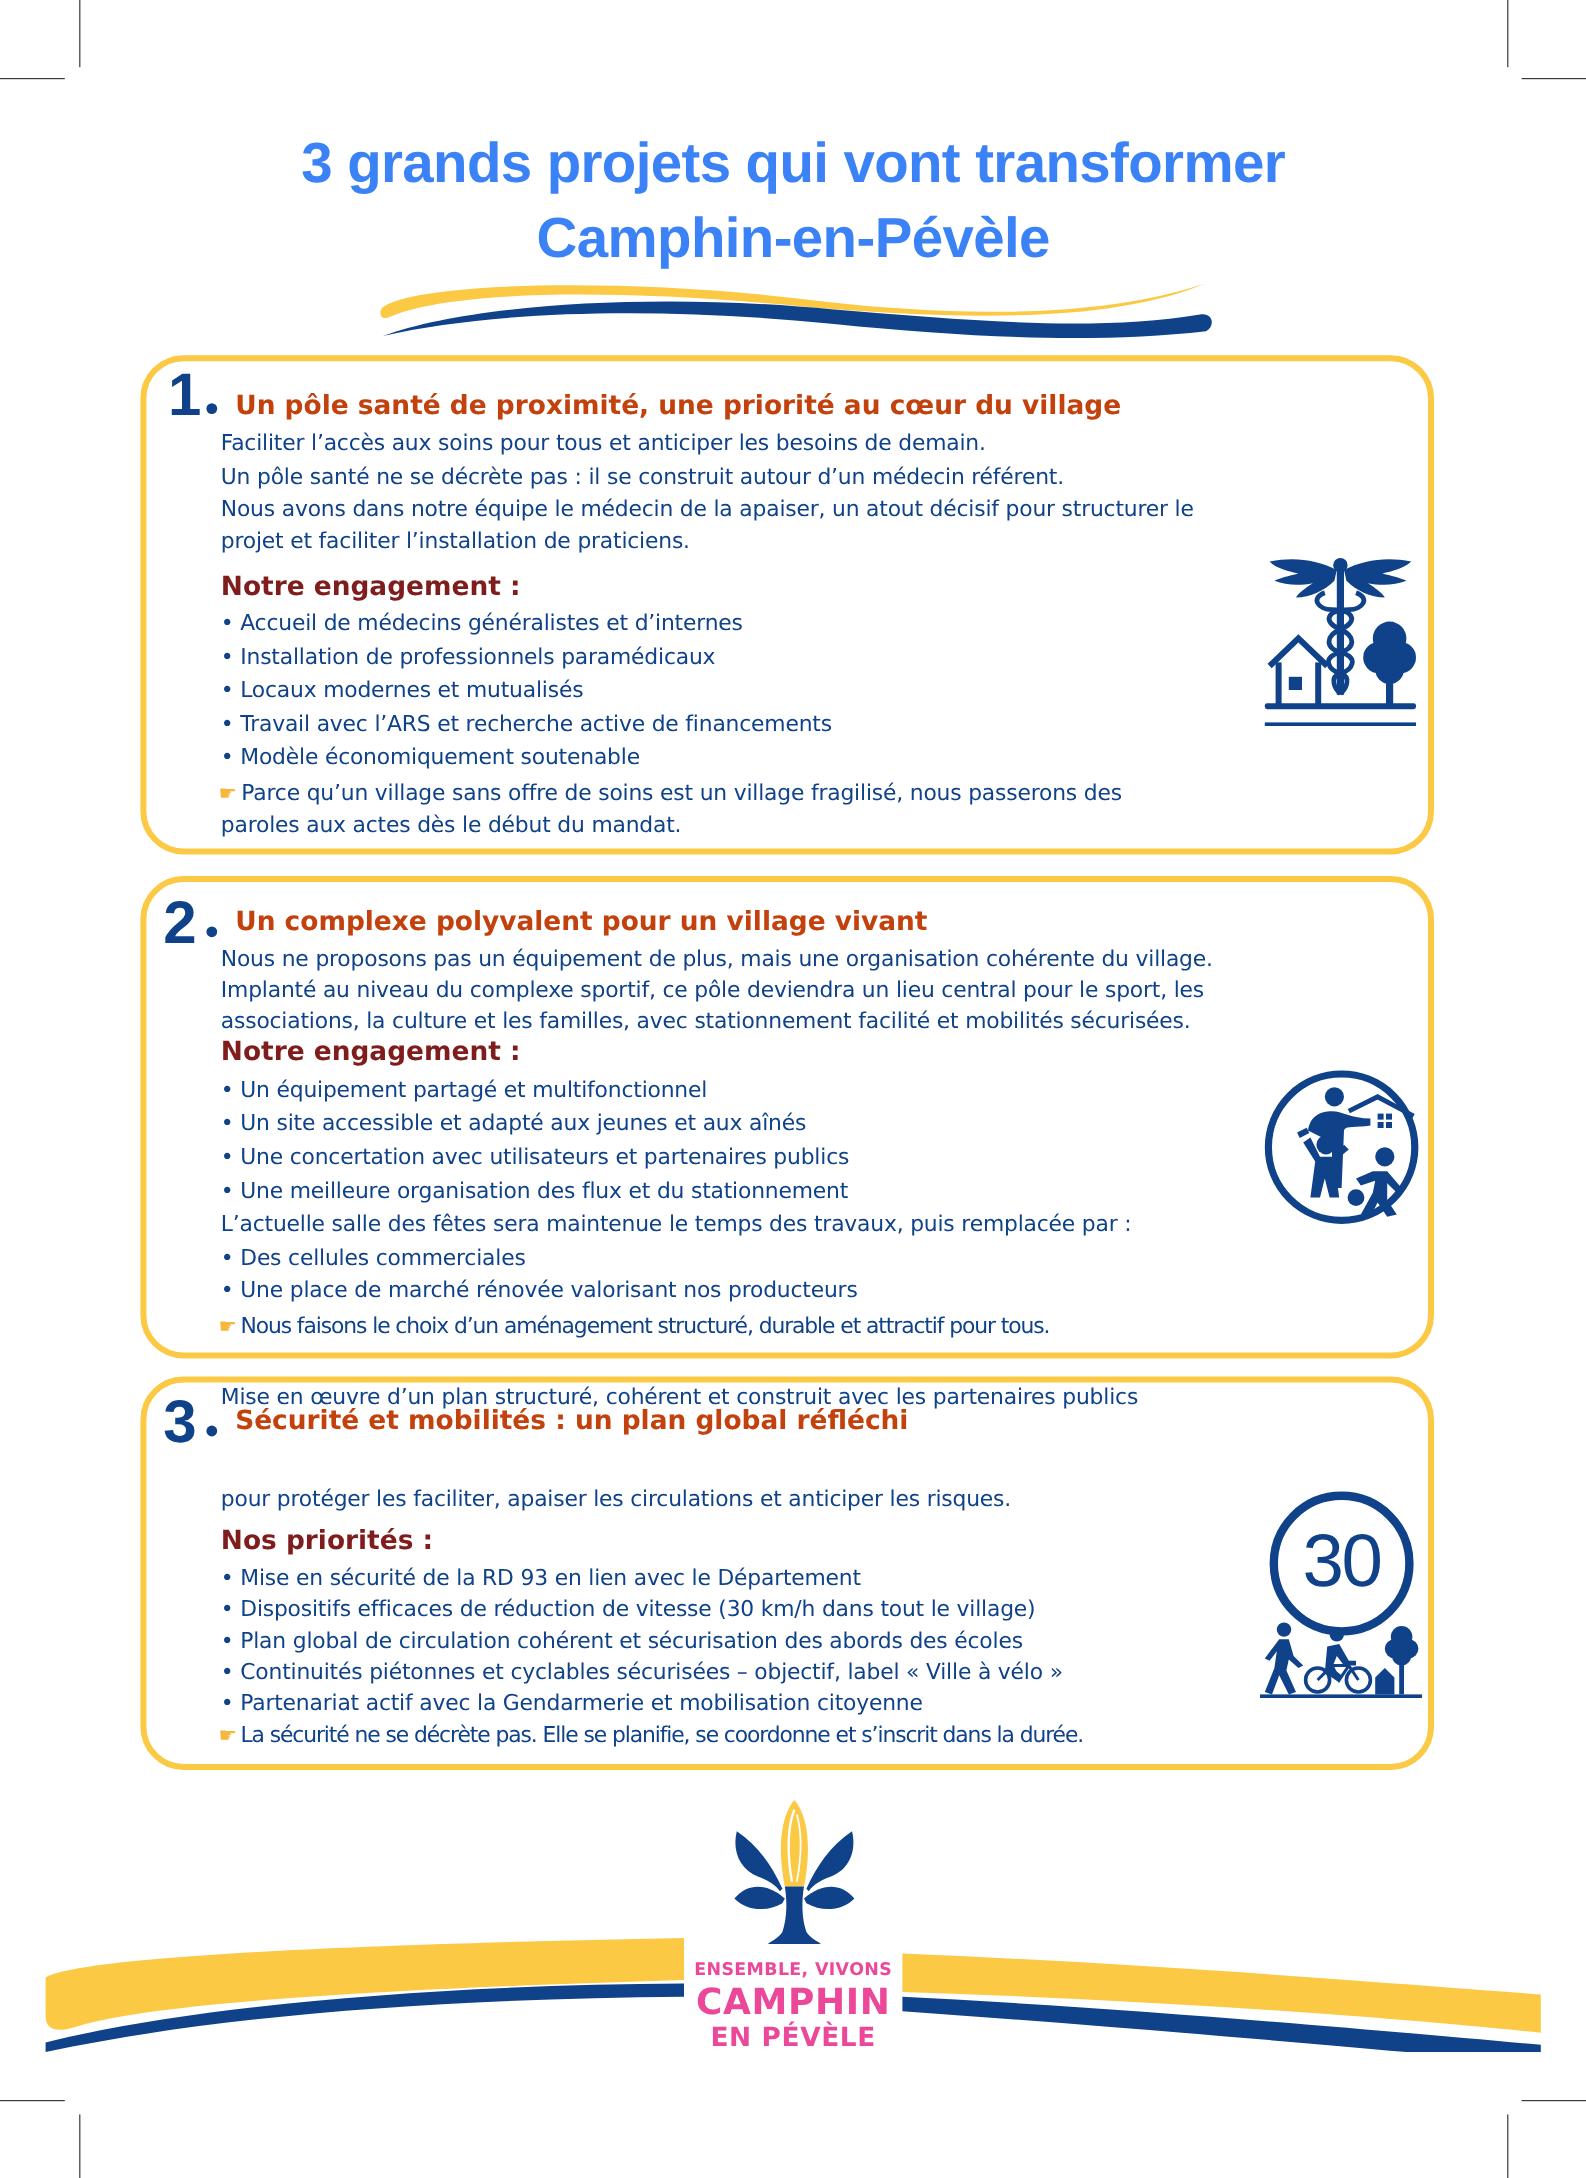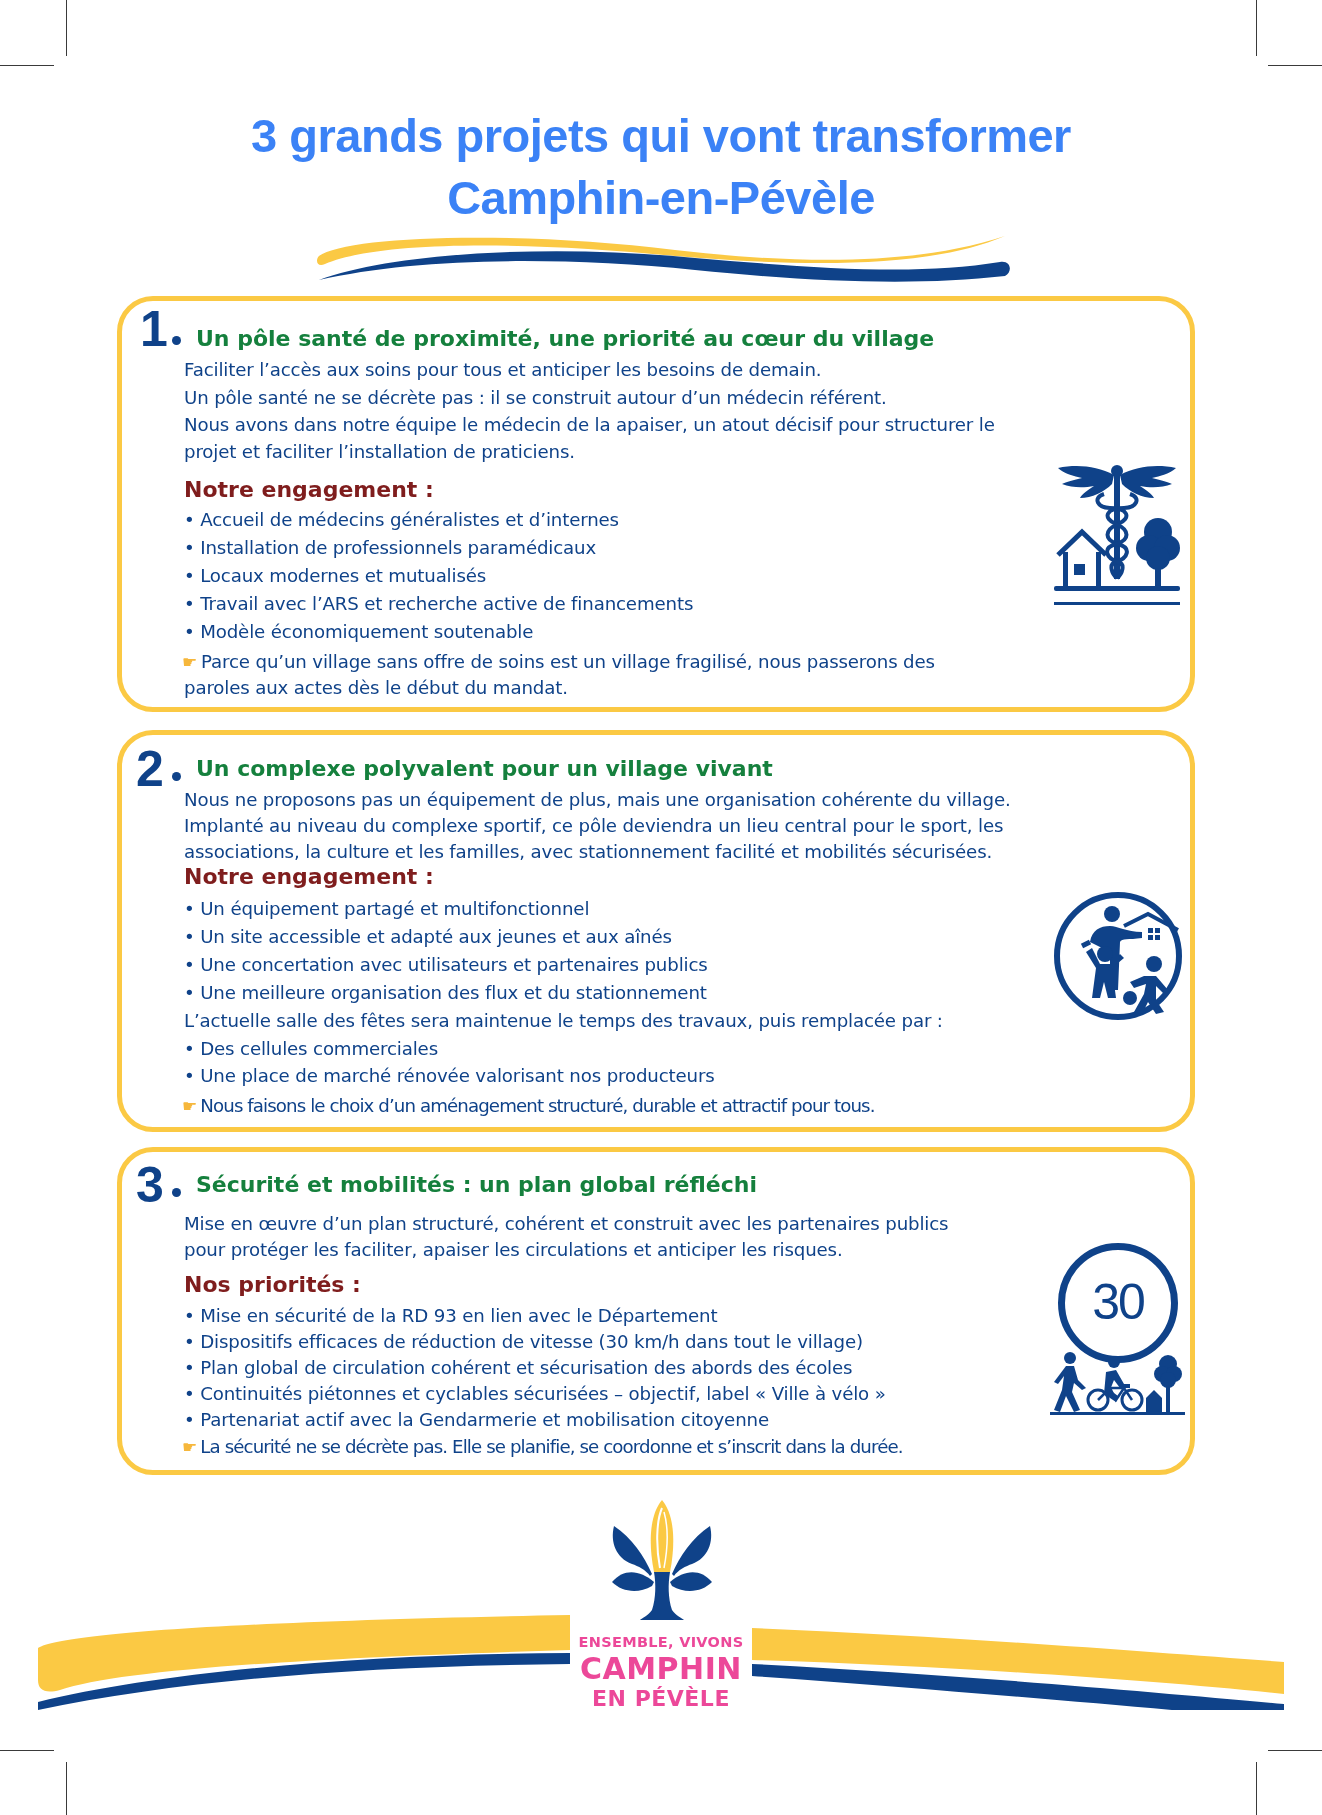--- a/index.html
+++ b/index.html
@@ -8,21 +8,21 @@
   .crop { position: absolute; background: #3a3a3a; }
   .title { position: absolute; left: 0; width: 1322px; text-align: center;
            font-family: "Liberation Sans", sans-serif; font-weight: bold;
            color: #3b82f6; font-size: 47px; letter-spacing: -0.5px; line-height: 60px; }
   .box { position: absolute; left: 117px; width: 1078px; border: 5px solid #fbc944;
          border-radius: 36px; box-sizing: border-box; }
   .num { position: absolute; font-family: "Liberation Sans", sans-serif; font-weight: bold;
          font-size: 50px; color: #0f4289; line-height: 50px; }
   .numdot { position: absolute; width: 9px; height: 9px; border-radius: 50%; background: #0f4289; }
   .sec-title { position: absolute; font-family: "DejaVu Sans", sans-serif; font-weight: bold;
-               font-size: 22px; color: #15803d; white-space: nowrap; }
+               font-size: 22px; color: #c2410c; white-space: nowrap; }
   .para { position: absolute; font-size: 18.2px; line-height: 27px; color: #0f4289;
           white-space: nowrap; letter-spacing: -0.15px; }
   .sub { position: absolute; font-weight: bold; font-size: 22px; color: #7f1d1d; white-space: nowrap; }
   .hand { display: inline-block; color: #f6b73c; margin-right: 4px; font-size: 17px; }
   .tight { letter-spacing: -0.9px; }
   .icon { position: absolute; }
   .logo-text { position: absolute; left: 0; width: 1322px; text-align: center;
                font-family: "DejaVu Sans", sans-serif; font-weight: bold; color: #ec4899; }
 </style>
 </head>
@@ -128,34 +128,34 @@
   <circle cx="102" cy="74" r="8" fill="#0f4289"></circle>
   <path d="M78,92 L92,86 L104,86 L116,100 L112,104 L104,96 L104,110 L112,122 L104,124 L96,112 L90,124 L82,122 L92,104 L94,94 L82,98 Z" fill="#0f4289"></path>
 
   <circle cx="78" cy="108" r="7" fill="#0f4289"></circle>
 </svg>
 
 <div class="box" style="top:1147px;height:328px;"></div>
 <div class="num" style="left:136px;top:1160px;">3</div>
 <div class="numdot" style="left:172px;top:1188px;"></div>
 <div class="sec-title" style="left:196px;top:1172px;">Sécurité et mobilités : un plan global réfléchi</div>
-<div class="para" style="left:184px;top:1210px;text-align:right;">Mise en œuvre d’un plan structuré, cohérent et construit avec les partenaires publics</div>
+<div class="para" style="left:184px;top:1151px;text-align:right;">Mise en œuvre d’un plan structuré, cohérent et construit avec les partenaires publics</div>
 <div class="para" style="left:184px;top:1236px;">pour protéger les faciliter, apaiser les circulations et anticiper les risques.</div>
 <div class="sub" style="left:184px;top:1272px;">Nos priorités :</div>
 <div class="para" style="left:184px;top:1302px;">• Mise en sécurité de la RD 93 en lien avec le Département</div>
 <div class="para" style="left:184px;top:1328px;">• Dispositifs efficaces de réduction de vitesse (30 km/h dans tout le village)</div>
 <div class="para" style="left:184px;top:1354px;">• Plan global de circulation cohérent et sécurisation des abords des écoles</div>
 <div class="para" style="left:184px;top:1380px;">• Continuités piétonnes et cyclables sécurisées – objectif, label « Ville à vélo »</div>
 <div class="para" style="left:184px;top:1406px;">• Partenariat actif avec la Gendarmerie et mobilisation citoyenne</div>
 <div class="para tight" style="left:182px;top:1433px;">
   <span class="hand">☛</span><span>La sécurité ne se décrète pas. Elle se planifie, se coordonne et s’inscrit dans la durée.</span>
 </div>
 
 <div class="icon" style="left:1058px;top:1243px;width:120px;height:120px;box-sizing:border-box;border:7px solid #0f4289;border-radius:50%;text-align:center;">
-  <span style="font-family:'Liberation Sans',sans-serif;font-weight:normal;font-size:50px;line-height:104px;color:#0f4289;letter-spacing:-2px;">30</span>
+  <span style="font-family:'Liberation Sans',sans-serif;font-weight:normal;font-size:62px;line-height:104px;color:#0f4289;letter-spacing:-2px;">30</span>
 </div>
 <svg class="icon" style="left:1050px;top:1350px;" width="135" height="65" viewBox="0 0 135 65">
 
   <circle cx="20" cy="8" r="6" fill="#0f4289"></circle>
   <path d="M16,16 L24,16 L28,30 L36,38 L32,40 L24,33 L22,42 L30,60 L24,62 L16,46 L10,62 L4,60 L12,40 L14,26 L8,34 L4,32 Z" fill="#0f4289"></path>
 
   <circle cx="64" cy="12" r="6" fill="#0f4289"></circle>
   <path d="M56,22 L66,20 L74,34 L80,34 L80,38 L70,38 L64,30 L60,40 L68,46 L66,52 L54,44 Z" fill="#0f4289"></path>
   <circle cx="48" cy="50" r="10" fill="none" stroke="#0f4289" stroke-width="3"></circle>
   <circle cx="82" cy="50" r="10" fill="none" stroke="#0f4289" stroke-width="3"></circle>

